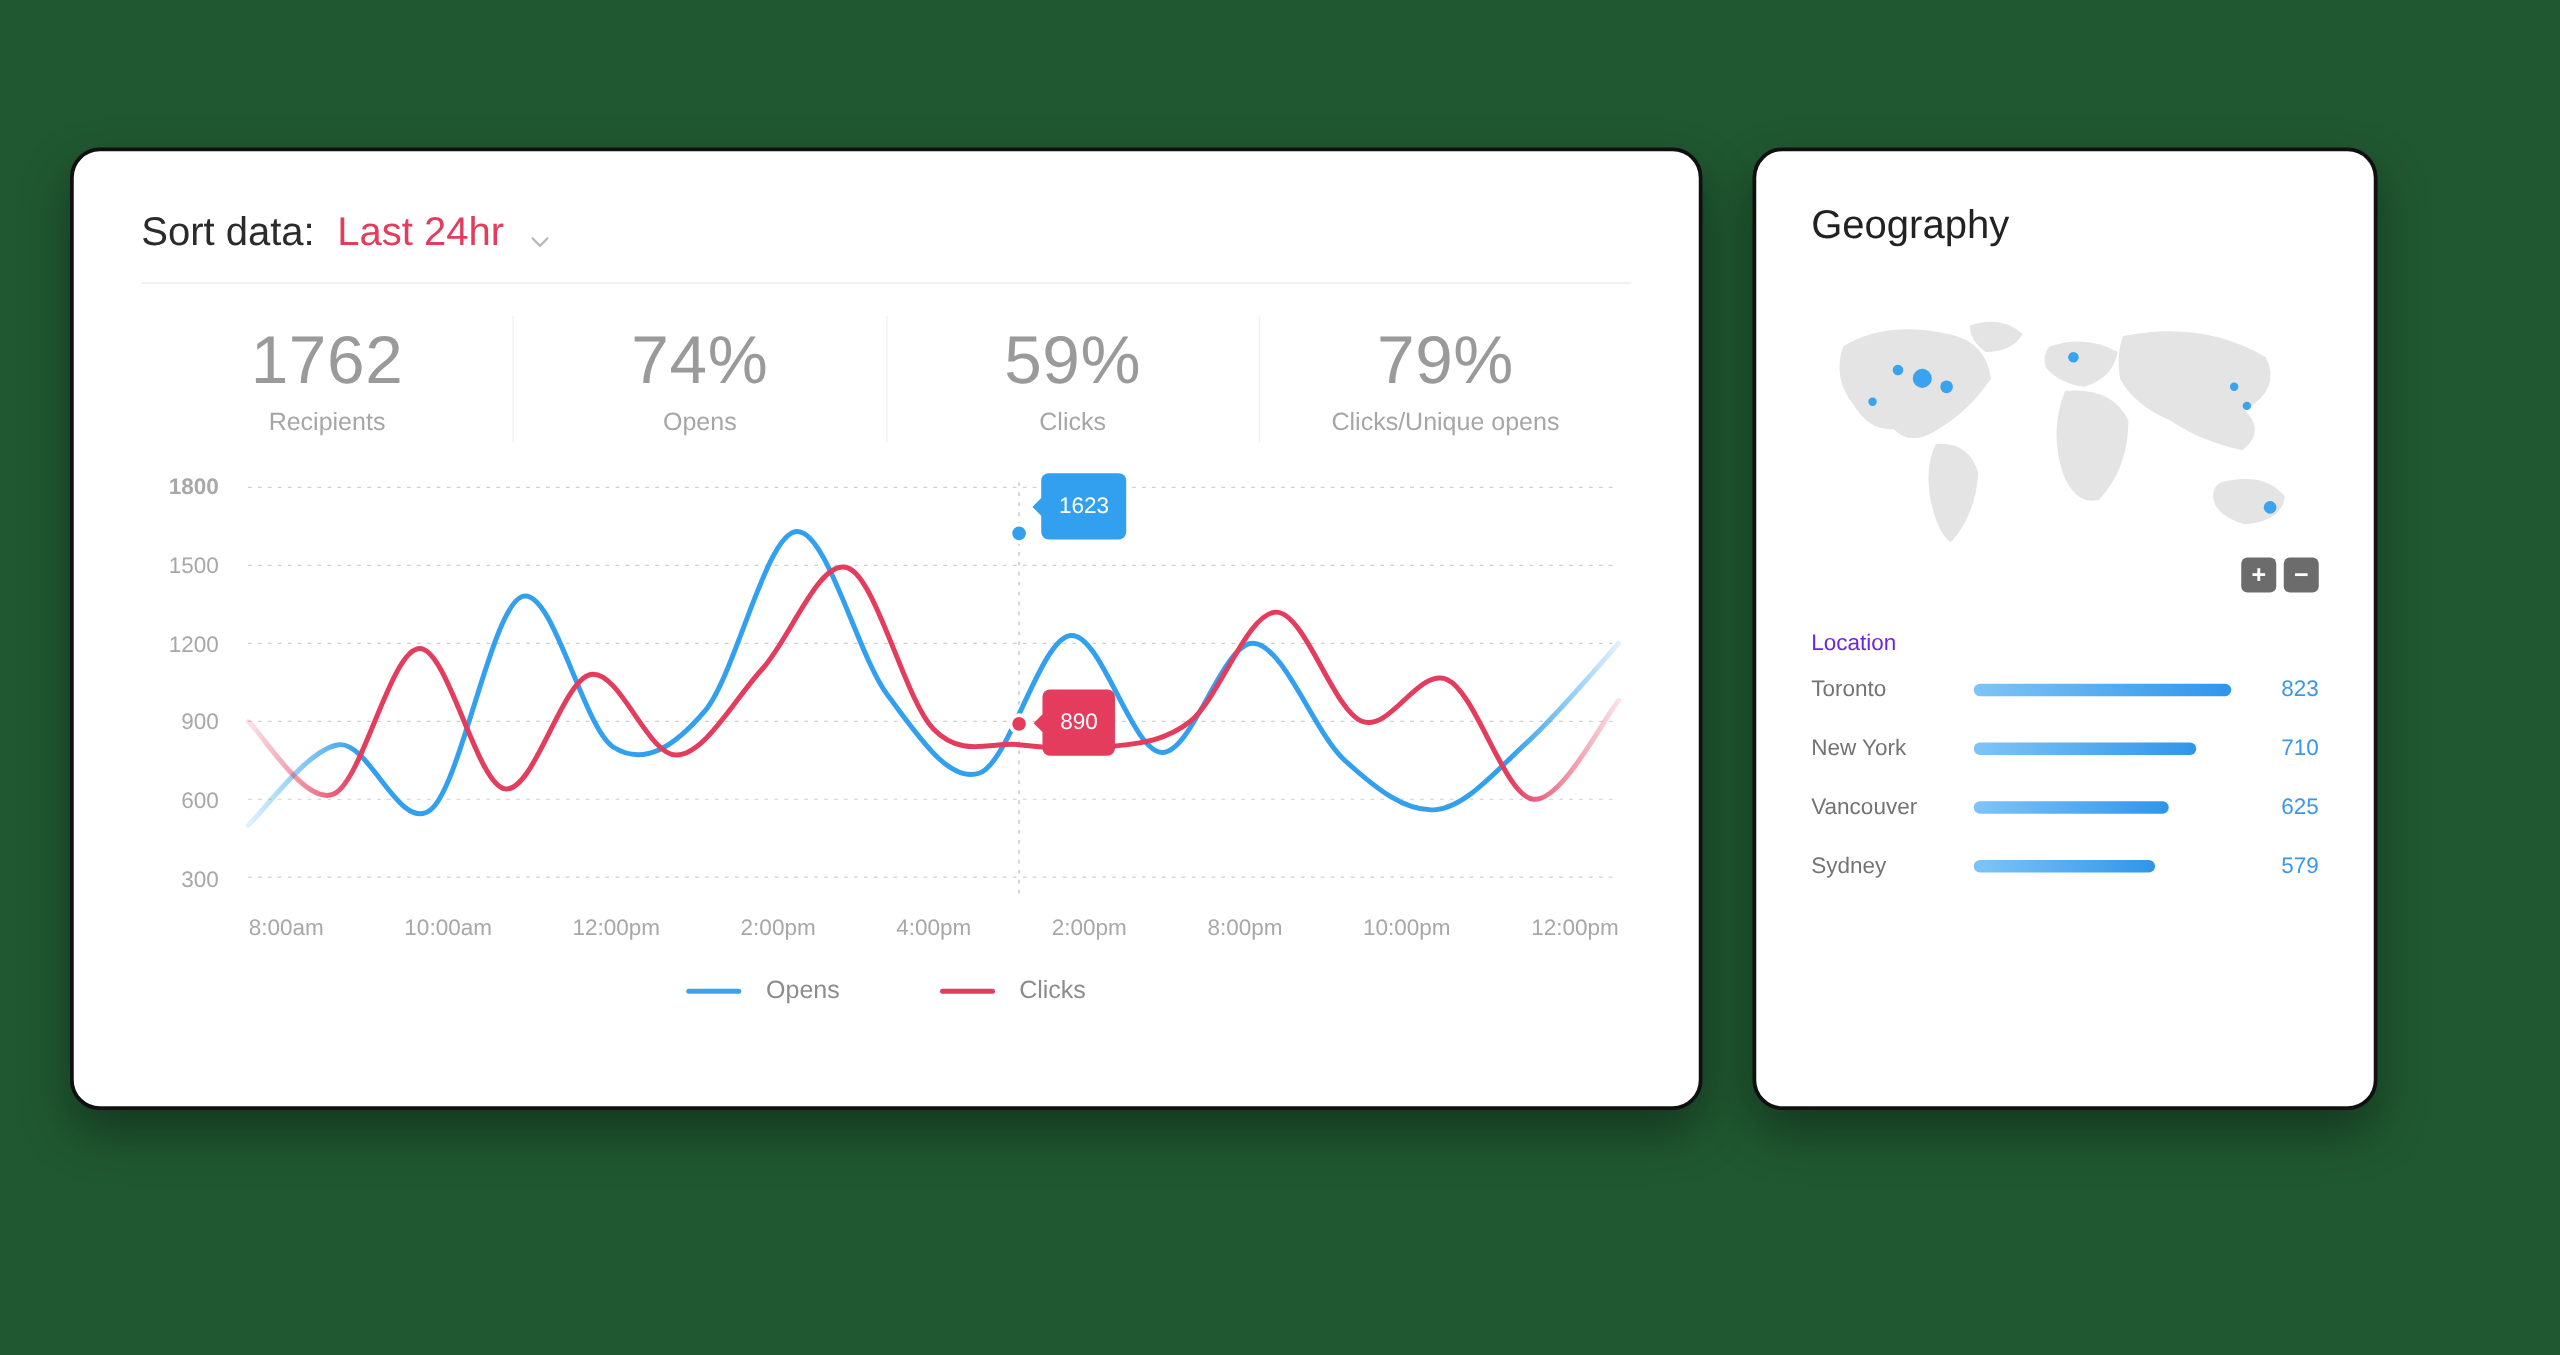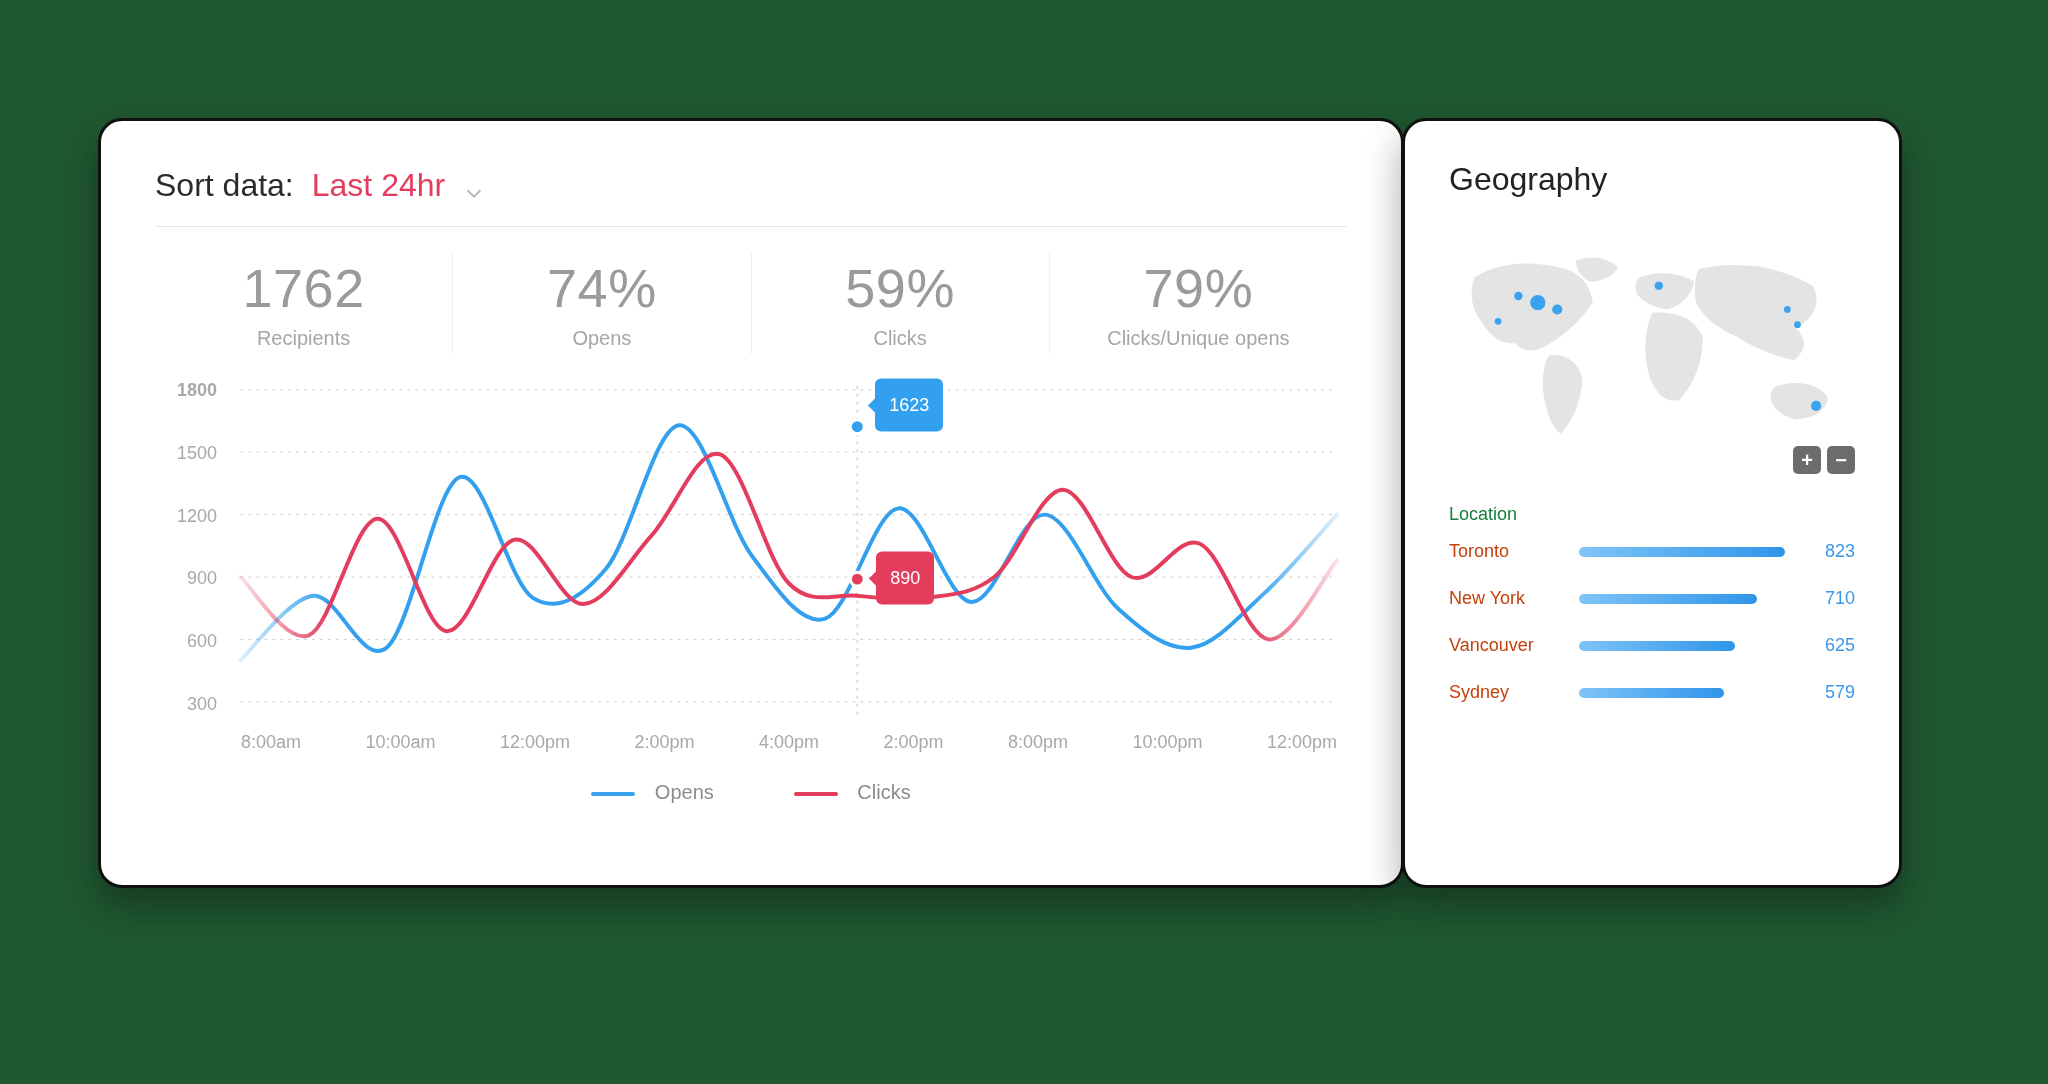--- a/index.html
+++ b/index.html
@@ -24,21 +24,20 @@
     border: 3px solid #101010;
   }
   
   .analytics {
     left: 56px;
     top: 118px;
     width: 1306px;
     height: 770px;
     padding: 46px 54px 30px 54px;
     box-sizing: border-box;
-    margin-left: 42px;
   }
   .sort-row {
     display: flex;
     align-items: center;
     gap: 18px;
     font-size: 32px;
     font-weight: 300;
     color: #2b2b2b;
     padding-bottom: 22px;
     border-bottom: 1px solid #e7e7e7;
@@ -137,31 +136,31 @@
     border-radius: 5px;
     font-size: 20px;
     line-height: 20px;
     font-weight: 600;
     cursor: pointer;
     display:flex;align-items:center;justify-content:center;
   }
   .loc-header {
     margin-top: 34px;
     font-size: 18px;
-    color: #15803d;
+    color: #6d28d9;
     font-weight: 300;
   }
   .loc-list { margin-top: 16px; display: flex; flex-direction: column; gap: 26px; }
   .loc-row {
     display: flex;
     align-items: center;
     gap: 18px;
     font-size: 18px;
   }
-  .loc-name { width: 112px; color: #c2410c; }
+  .loc-name { width: 112px; color: #737373; }
   .bar {
     flex: 1;
     height: 10px;
     border-radius: 6px;
     background: transparent;
     position: relative;
   }
   .bar > span {
     position: absolute; left:0; top:0; bottom:0;
     border-radius: 6px;

